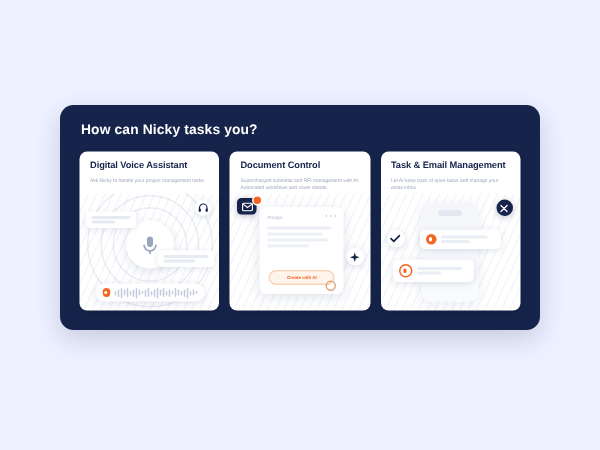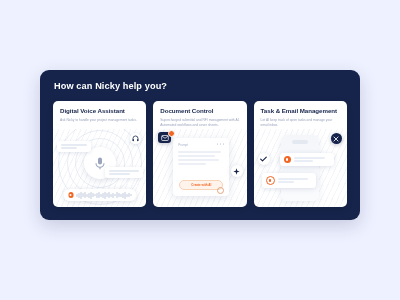--- a/index.html
+++ b/index.html
@@ -182,21 +182,21 @@
   }
   svg{display:block;}
 </style>
 </head>
 <body>
 
 <div class="stage">
 
   <div class="panel">
 
-    <div class="panel-title">How can Nicky help you?</div>
+    <div class="panel-title">How can Nicky tasks you?</div>
 
     <div class="cards">
 
       <div class="card">
         <div class="card-title">Digital Voice Assistant</div>
         <div class="card-sub">Ask Nicky to handle your project management tasks.</div>
 
         <div class="illus">
           <div class="hatch"></div>
 

